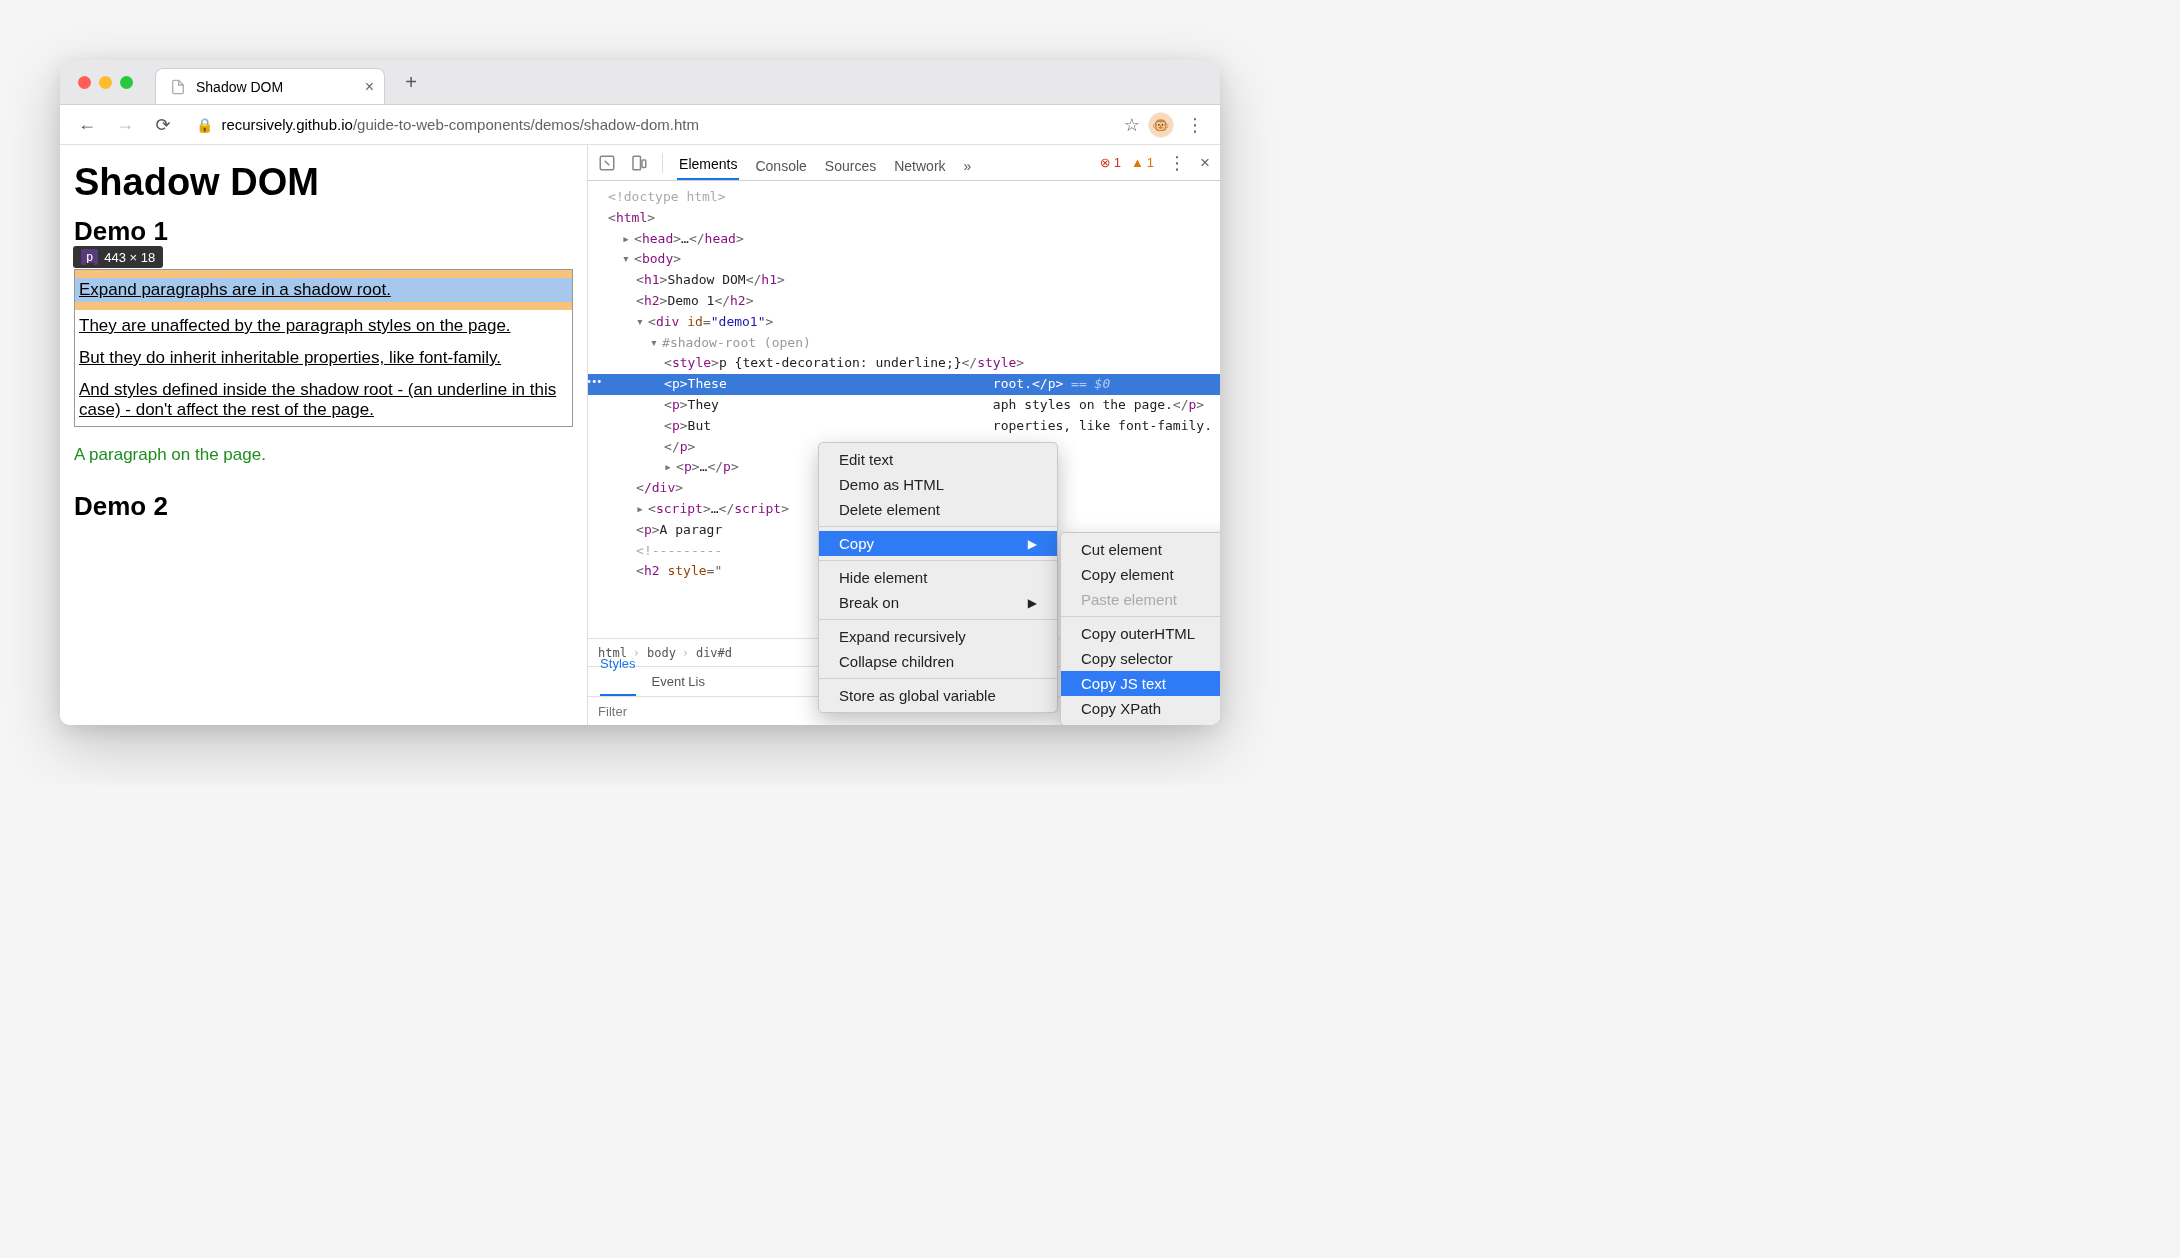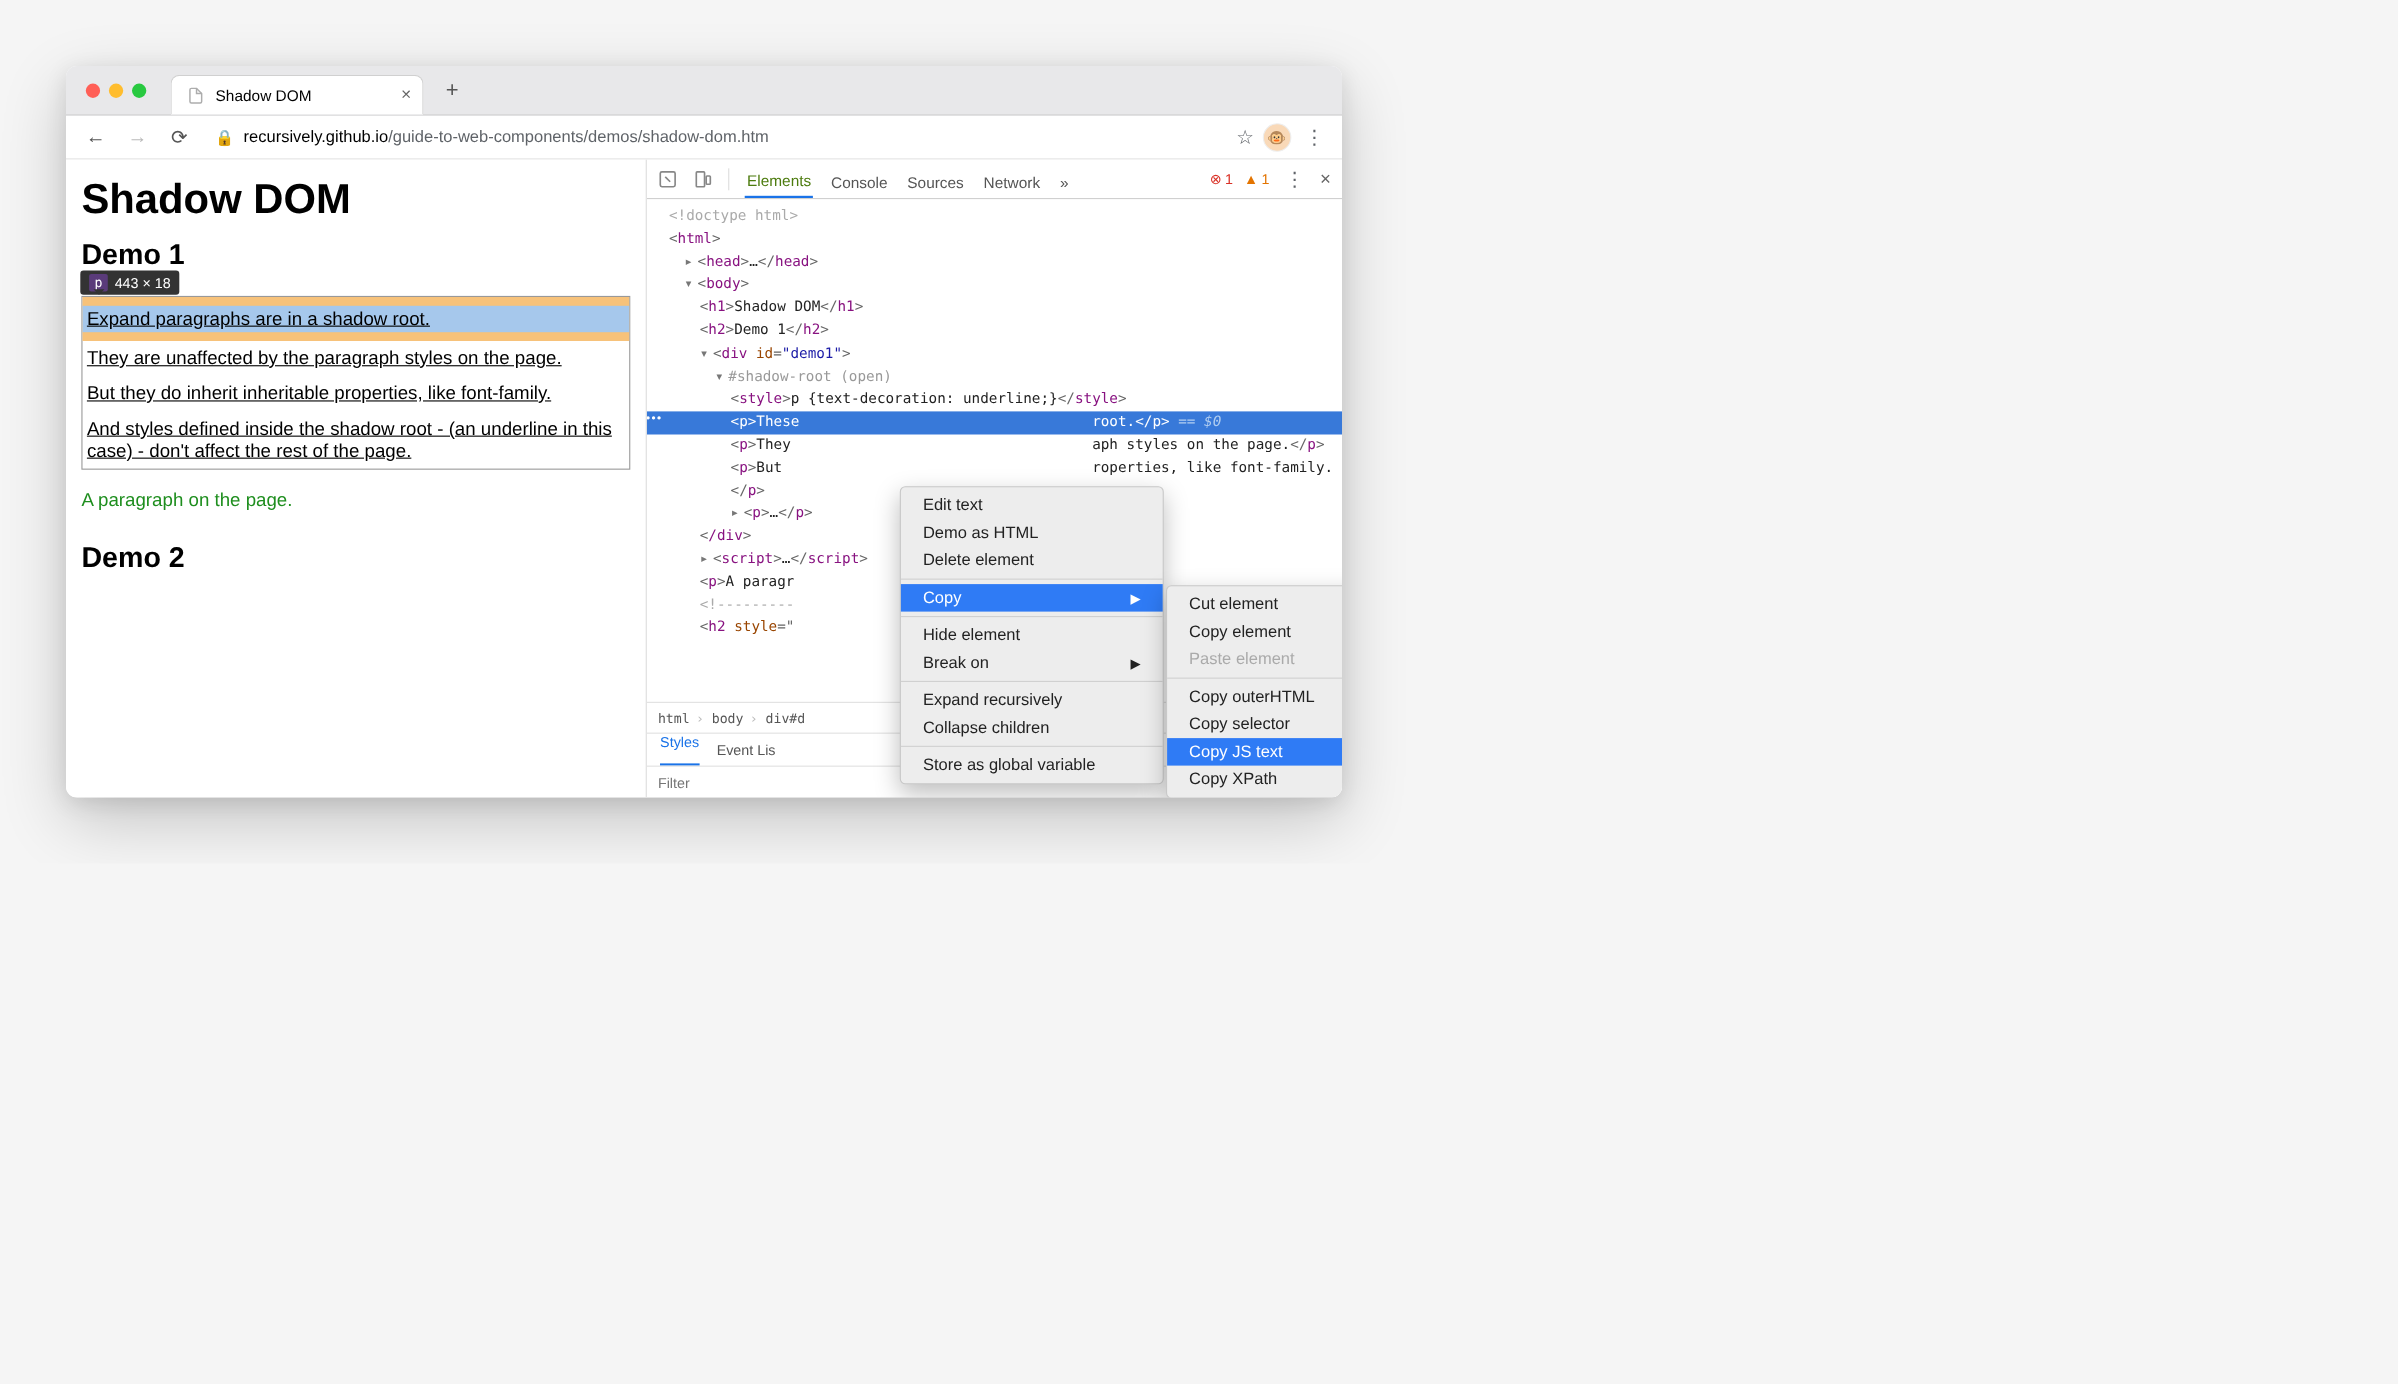--- a/index.html
+++ b/index.html
@@ -145,21 +145,21 @@
 
 .devtools { flex: 1; display: flex; flex-direction: column; background: #fff; }
 .dt-tabs {
   height: 36px; border-bottom: 1px solid #d0d0d0;
   display: flex; align-items: center; padding: 0 10px; gap: 14px;
   font-size: 14px; color: #555;
 }
 .dt-icon { width: 18px; height: 18px; opacity: 0.7; cursor: pointer; }
 .dt-sep { width: 1px; height: 20px; background: #ddd; }
 .dt-tab { cursor: pointer; padding: 0 2px 6px; align-self: flex-end; }
-.dt-tab.active { color: #4d7c0f; border-bottom: 2px solid #1a73e8; text-align: right; }
+.dt-tab.active { color: #000000; border-bottom: 2px solid #1a73e8; text-align: right; }
 .dt-right { margin-left: auto; display: flex; align-items: center; gap: 10px; }
 .badge-err { color: #d93025; font-size: 13px; display:flex; align-items:center; gap:3px;}
 .badge-warn { color: #e37400; font-size: 13px; display:flex; align-items:center; gap:3px;}
 .dt-close { font-size: 17px; cursor: pointer; color: #666; }
 
 .tree {
   font-family: Menlo, Consolas, monospace; font-size: 13px;
   padding: 6px 0; flex: 1; overflow: hidden;
   line-height: 1.6;
 }
@@ -192,21 +192,21 @@
   font-family: Menlo, monospace; font-size: 12px;
 }
 .crumb { padding: 0 10px; color: #555; cursor: pointer; position: relative; }
 .crumb::after { content: '›'; position: absolute; right: -3px; color: #bbb; }
 .crumb:last-child::after { display:none; }
 .styles-tabs {
   height: 30px; border-top: 1px solid #e0e0e0;
   display: flex; gap: 16px; align-items: center;
   padding: 0 12px; font-size: 13px; color: #555;
 }
-.styles-tabs .active { color: #1a73e8; border-bottom: 2px solid #1a73e8; padding-bottom: 12px; align-self:flex-end; }
+.styles-tabs .active { color: #1a73e8; border-bottom: 2px solid #1a73e8; padding-bottom: 23px; align-self:flex-end; }
 .filter-row {
   border-top: 1px solid #e0e0e0; padding: 6px 10px;
 }
 .filter-row input {
   border: none; outline: none; width: 100%; color: #999;
   font-size: 13px;
 }
 
 .ctx {
   position: absolute; background: #ededed;

